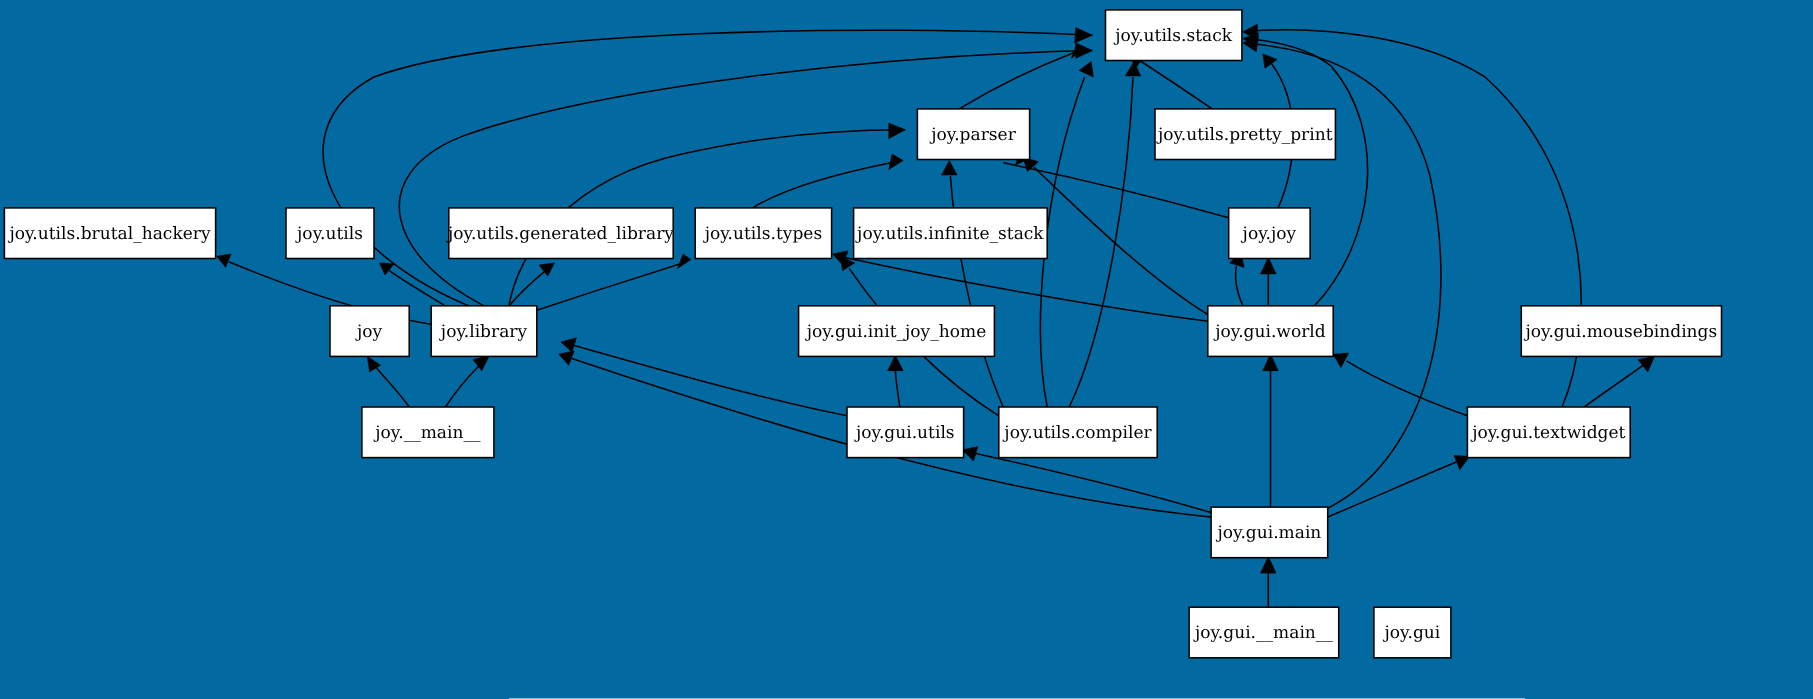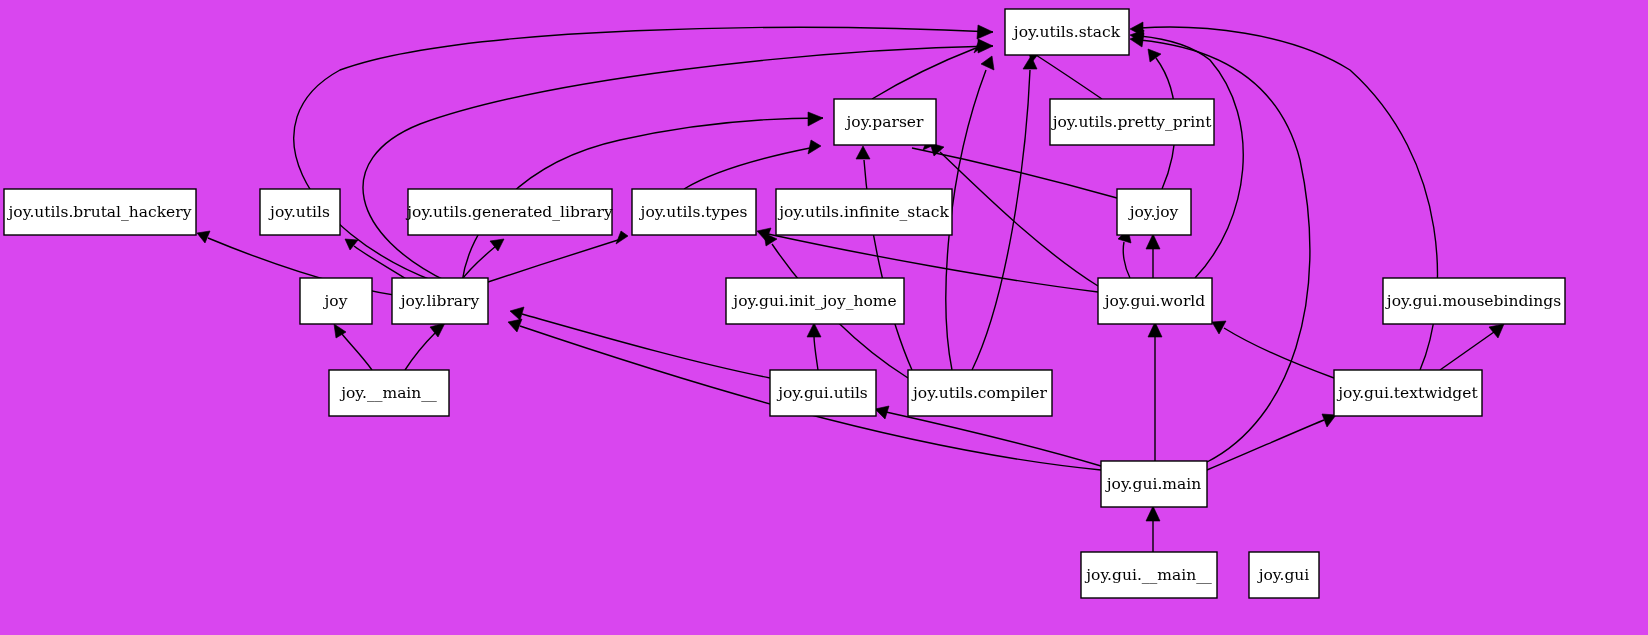--- a/index.html
+++ b/index.html
@@ -4,21 +4,21 @@
 <style>
   html, body {
     margin: 0;
     padding: 0;
     background: #ffffff;
   }
   #canvas-wrap {
     position: relative;
     width: 1648px;
     height: 635px;
-    background: #d946ef;
+    background: #0369a1;
     overflow: hidden;
   }
   svg#graph {
     position: absolute;
     left: 0;
     top: 0;
     width: 1648px;
     height: 635px;
     display: block;
   }

